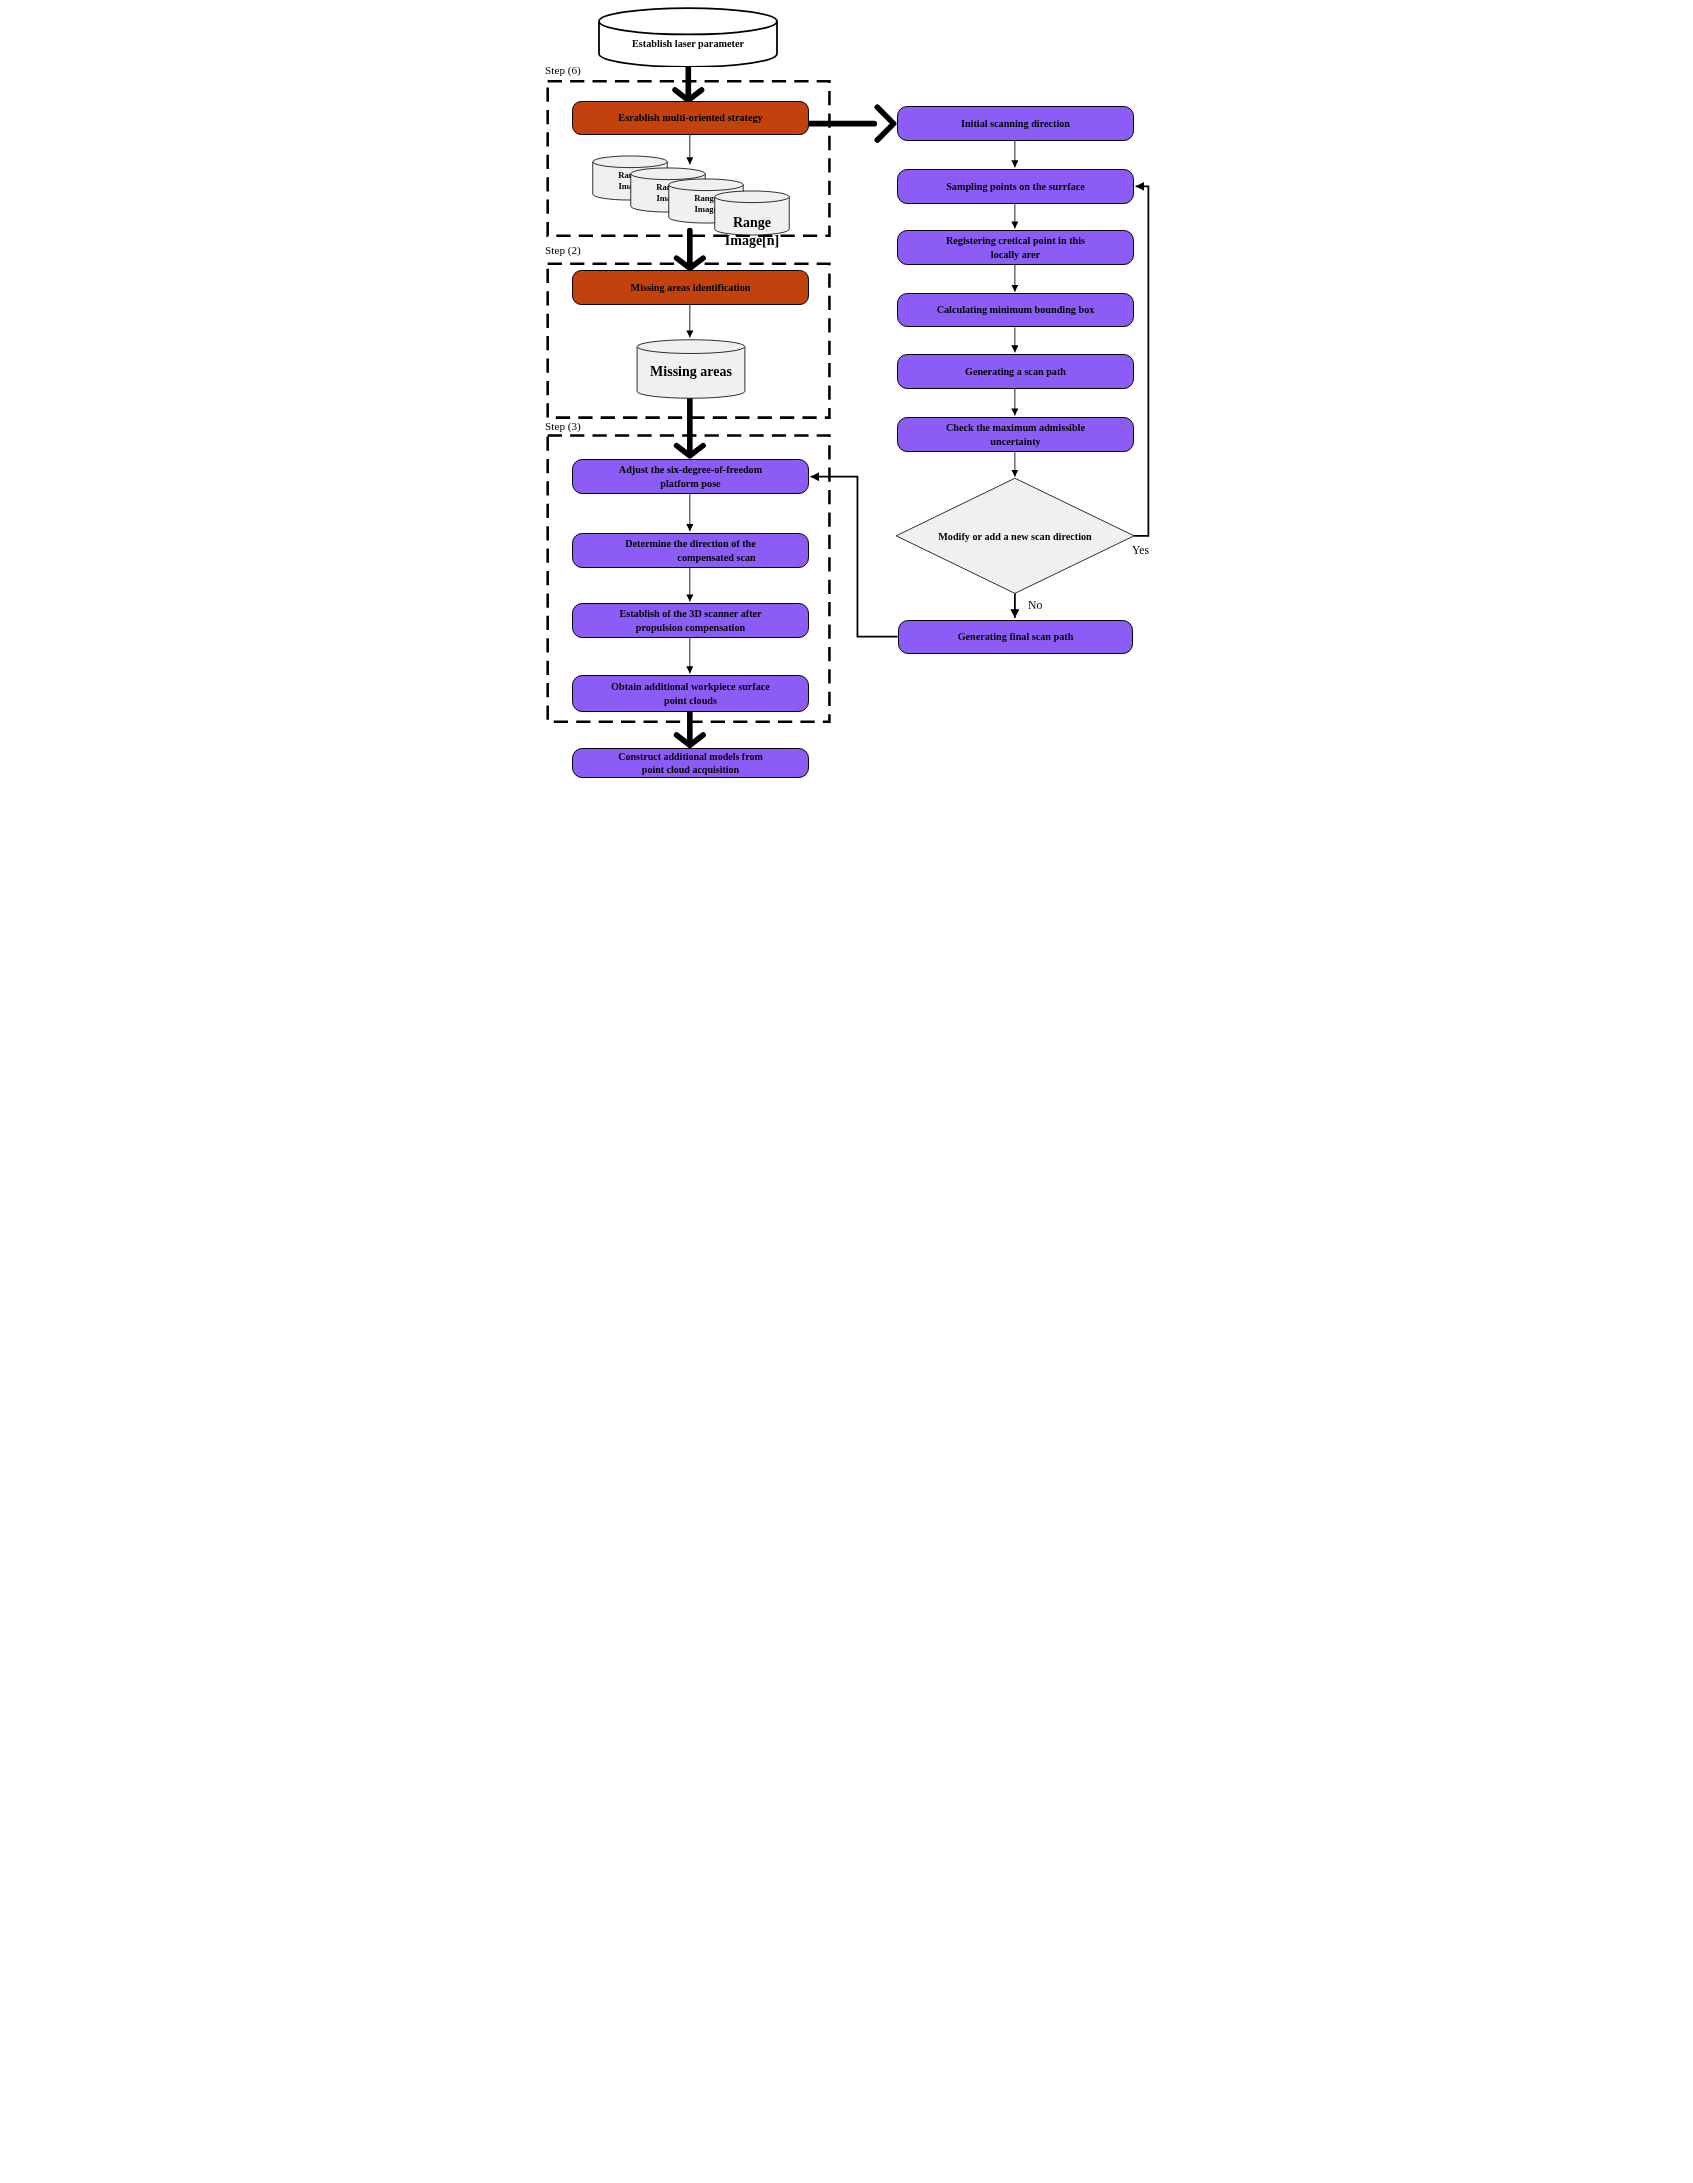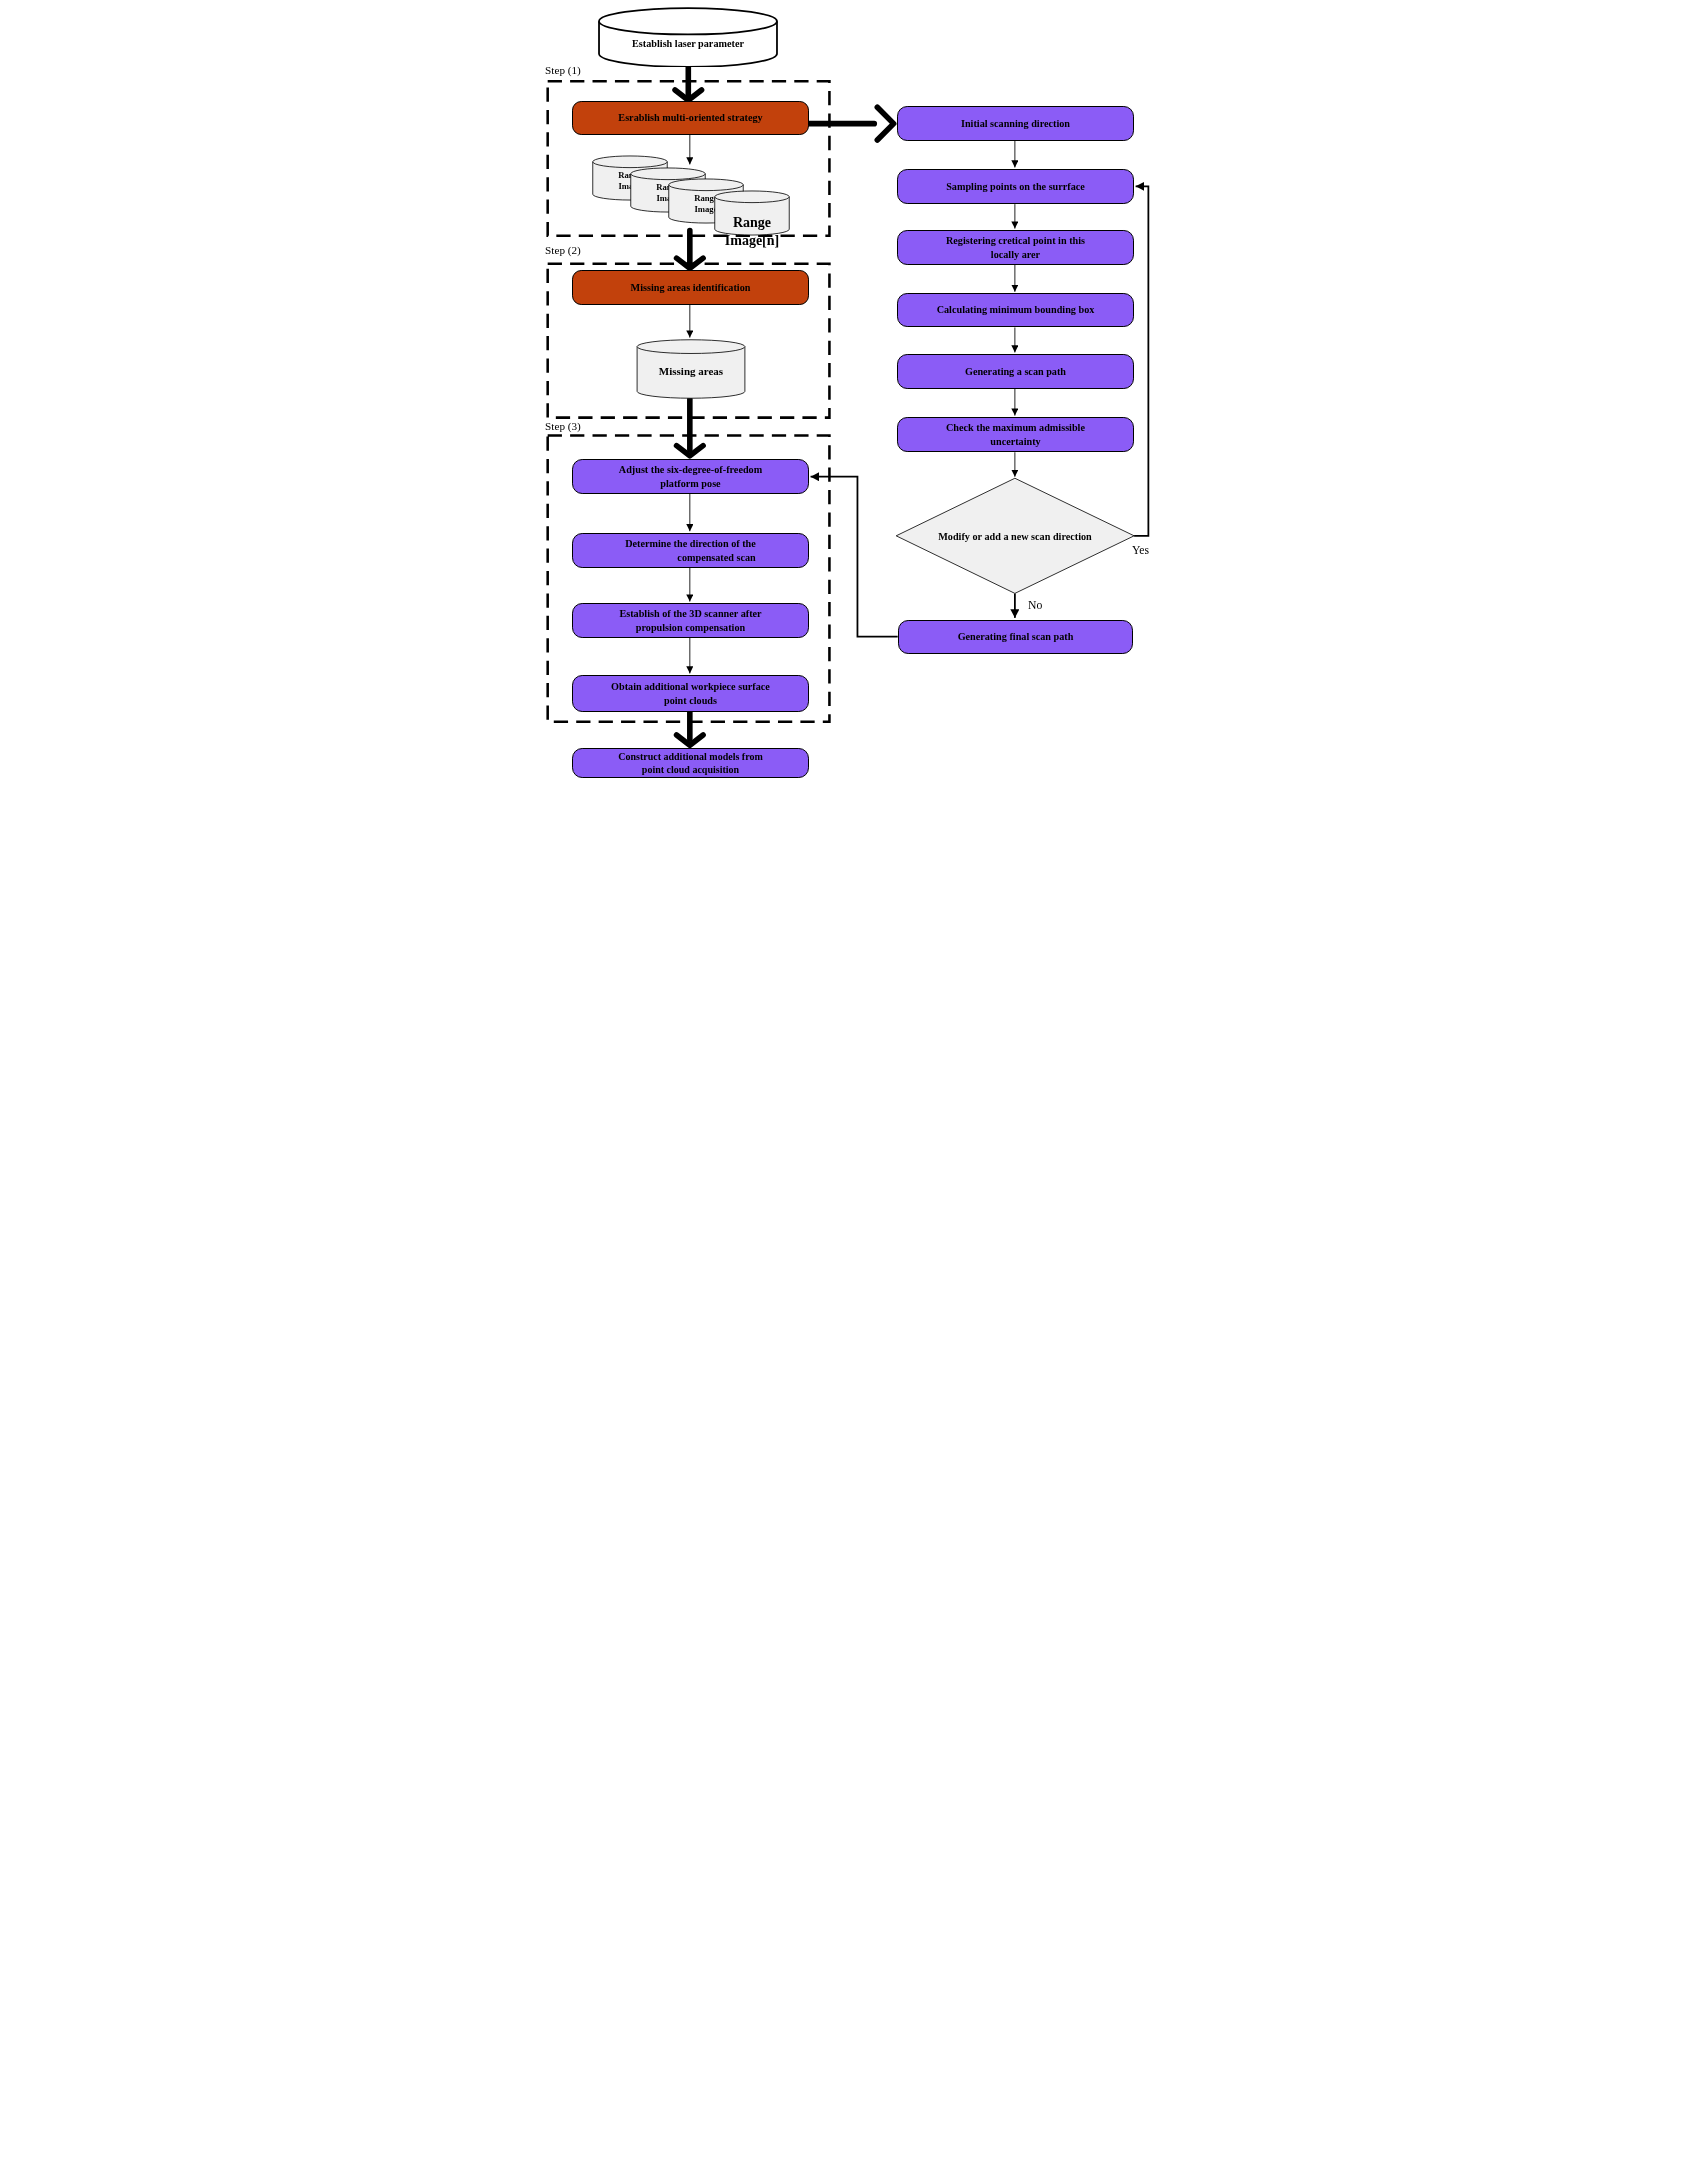--- a/index.html
+++ b/index.html
@@ -87,21 +87,21 @@
     <path class="thin" d="M936 762 V815"></path>
     <path class="thin" d="M936 887 V935"></path>
 
     <path class="med" d="M936 1164 V1212"></path>
     <path class="med" d="M1170 1051 H1198 V365 H1173"></path>
     <path class="med" d="M706 1249 H627 V935 H535"></path>
 
     <polygon class="diamond" points="936,938 1170,1051 936,1164 703,1051"></polygon>
   </svg>
 
-  <div class="steplabel" style="left:7.1px; top:64px;">Step (1)</div>
+  <div class="steplabel" style="left:7.1px; top:64px;">Step (6)</div>
   <div class="steplabel" style="left:7.1px; top:244px;">Step (2)</div>
   <div class="steplabel" style="left:7.1px; top:420px;">Step (3)</div>
 
   <div class="cyl" style="left:60px; top:6.6px; width:180px; height:60px;">
     <svg width="180" height="60" viewBox="0 0 354 118">
       <path d="M2 28 V92 A175 26 0 0 0 352 92 V28" fill="#ffffff" stroke="#000" stroke-width="3.5"></path>
       <ellipse cx="177" cy="28" rx="175" ry="26" fill="#ffffff" stroke="#000" stroke-width="3.5"></ellipse>
     </svg>
     <div class="lab" style="top:19.4px; height:36px; font-size:10.2px;">Establish laser parameter</div>
   </div>
@@ -141,21 +141,21 @@
 Image[n]</div>
   </div>
 
   <div class="node hl" style="left:34px; top:270px; width:237px; height:35px;">Missing areas identification</div>
 
   <div class="cyl" style="left:98px; top:339px; width:110px; height:60px;">
     <svg width="110" height="60" viewBox="0 0 215 118">
       <path d="M1.5 15 V103 A106 13.5 0 0 0 213.5 103 V15" fill="#f0f0f0" stroke="#000" stroke-width="1.6"></path>
       <ellipse cx="107.5" cy="15" rx="106" ry="13.5" fill="#f0f0f0" stroke="#000" stroke-width="1.6"></ellipse>
     </svg>
-    <div class="lab" style="top:8.2px; height:49px; font-size:11px;">Missing areas</div>
+    <div class="lab" style="top:8.2px; height:49px; font-size:14px;">Missing areas</div>
   </div>
 
   <div class="node" style="left:34px; top:459px; width:237px; height:35px;">Adjust the six-degree-of-freedom
 platform pose</div>
   <div class="node" style="left:34px; top:533px; width:237px; height:35px;text-align:right;">Determine the direction of the
 compensated scan</div>
   <div class="node" style="left:34px; top:603px; width:237px; height:35px;">Establish of the 3D scanner after
 propulsion compensation</div>
   <div class="node" style="left:34px; top:675px; width:237px; height:37px;">Obtain additional workpiece surface
 point clouds</div>

